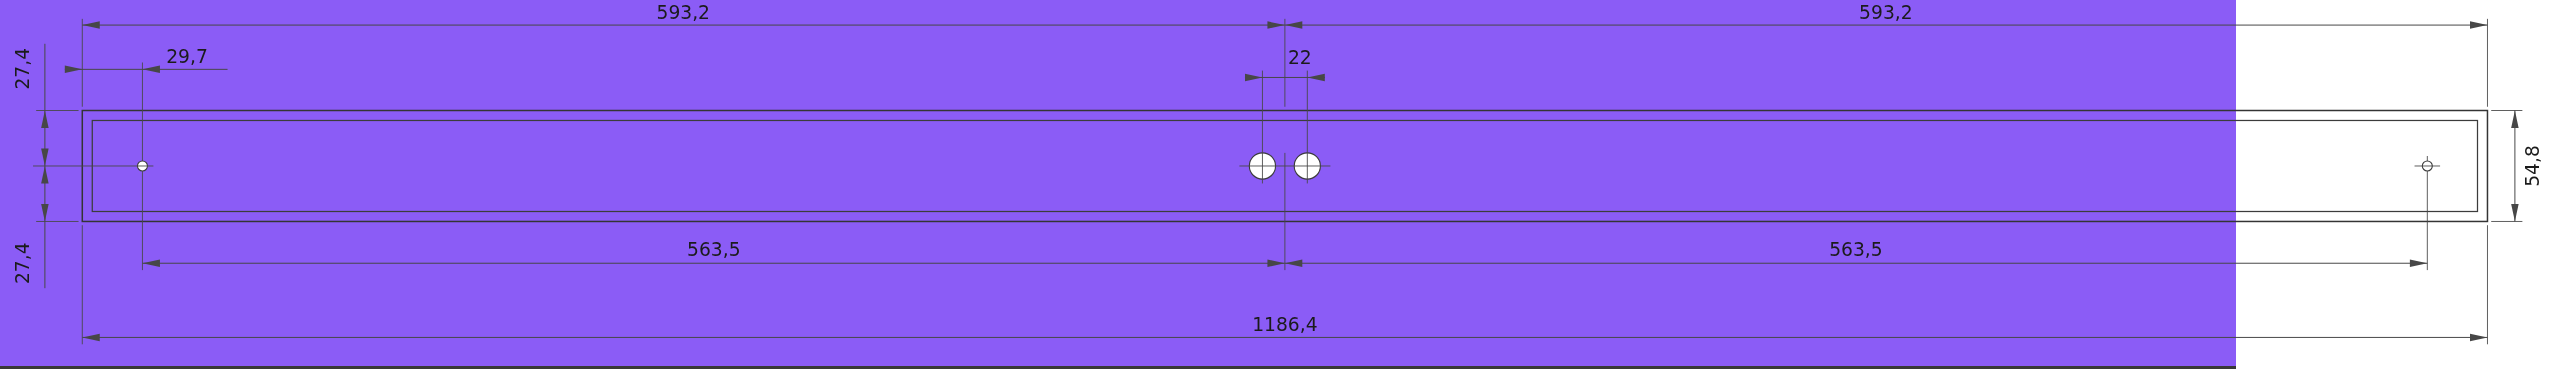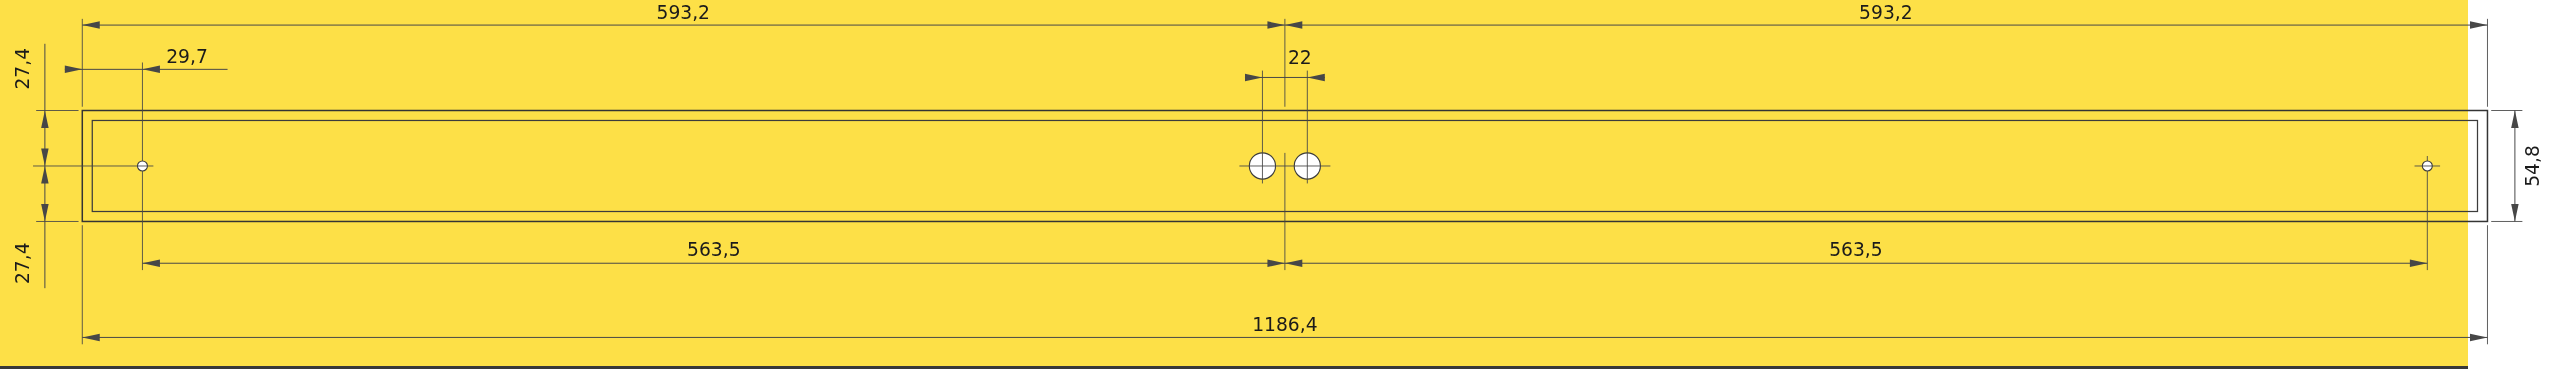--- a/index.html
+++ b/index.html
@@ -5,23 +5,23 @@
   html, body {
     margin: 0;
     padding: 0;
     background: #ffffff;
     width: 2576px;
     height: 370px;
     overflow: hidden;
   }
   .canvas {
     position: relative;
-    width: 2468px;
+    width: 2236px;
     height: 370px;
-    background: #fde047;
+    background: #8b5cf6;
     text-decoration: underline;
   }
   svg { display: block; }
   .part-line   { stroke: #343434; stroke-width: 2.4; fill: none; }
   .inner-line  { stroke: #3c3c3c; stroke-width: 2;   fill: none; }
   .dim-line    { stroke: #474747; stroke-width: 1.6; fill: none; }
   .ext-line    { stroke: #474747; stroke-width: 1.4; fill: none; }
   .hole        { stroke: #3c3c3c; stroke-width: 1.8; fill: #ffffff; }
   .arr         { fill: #474747; stroke: none; }
   text {

